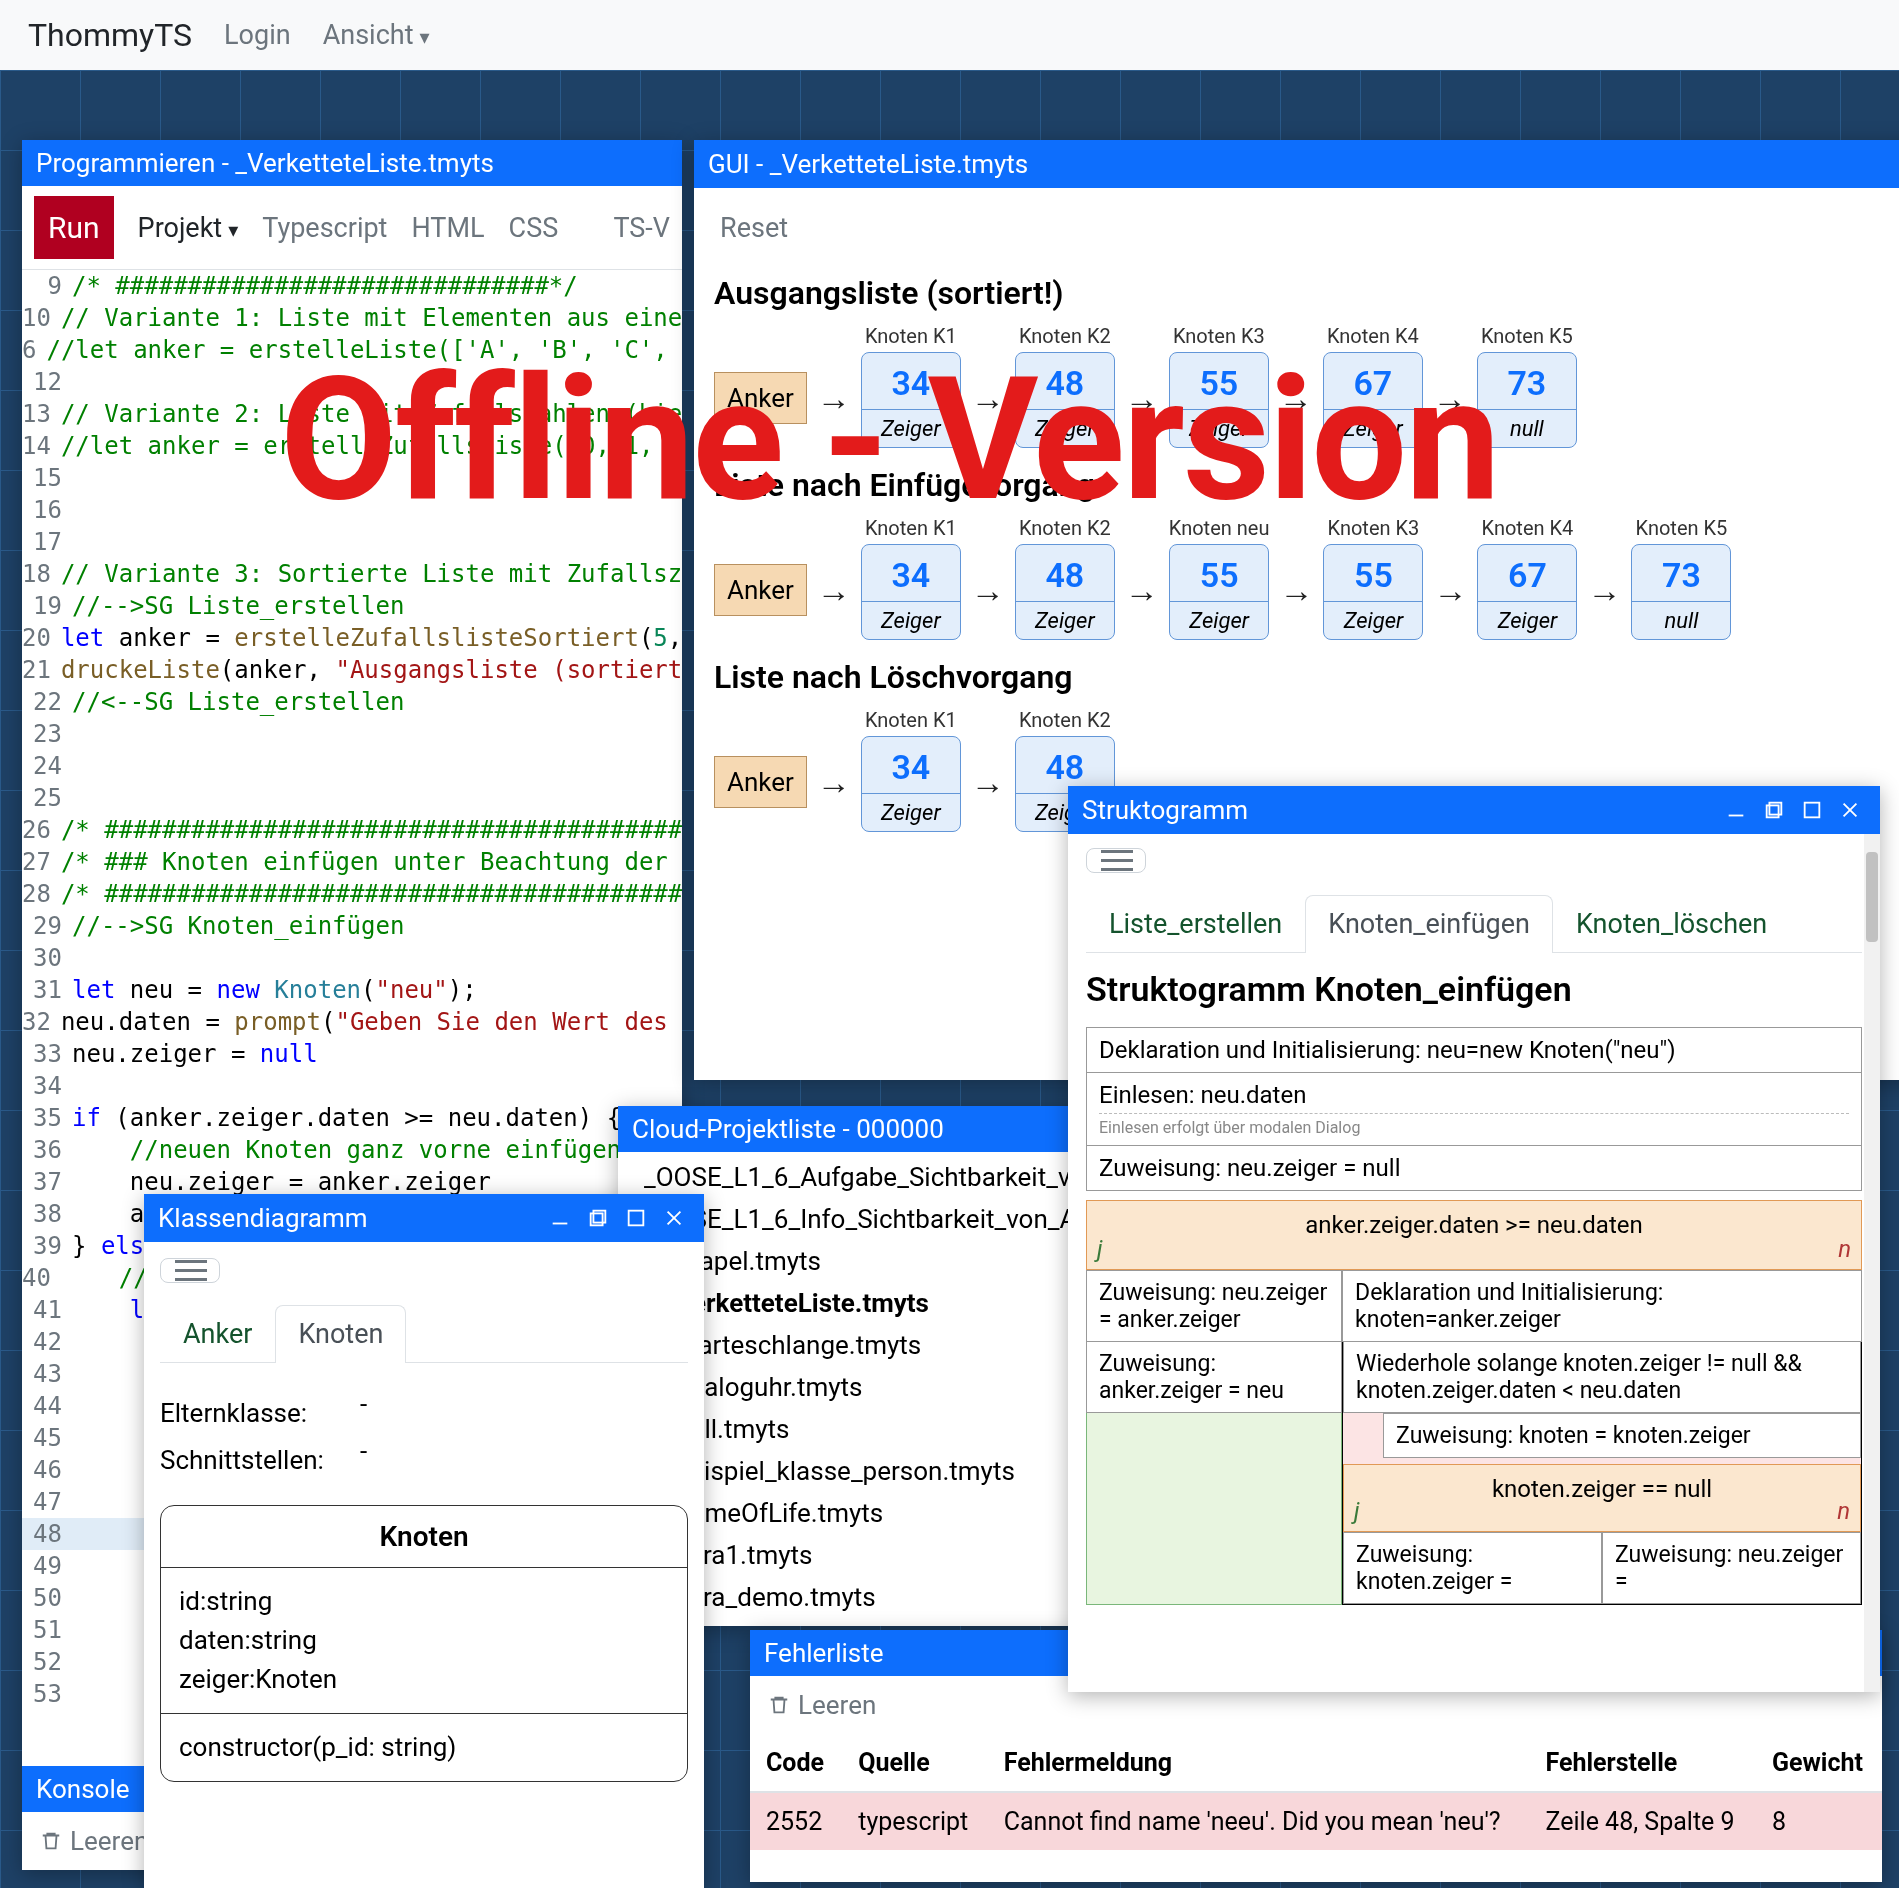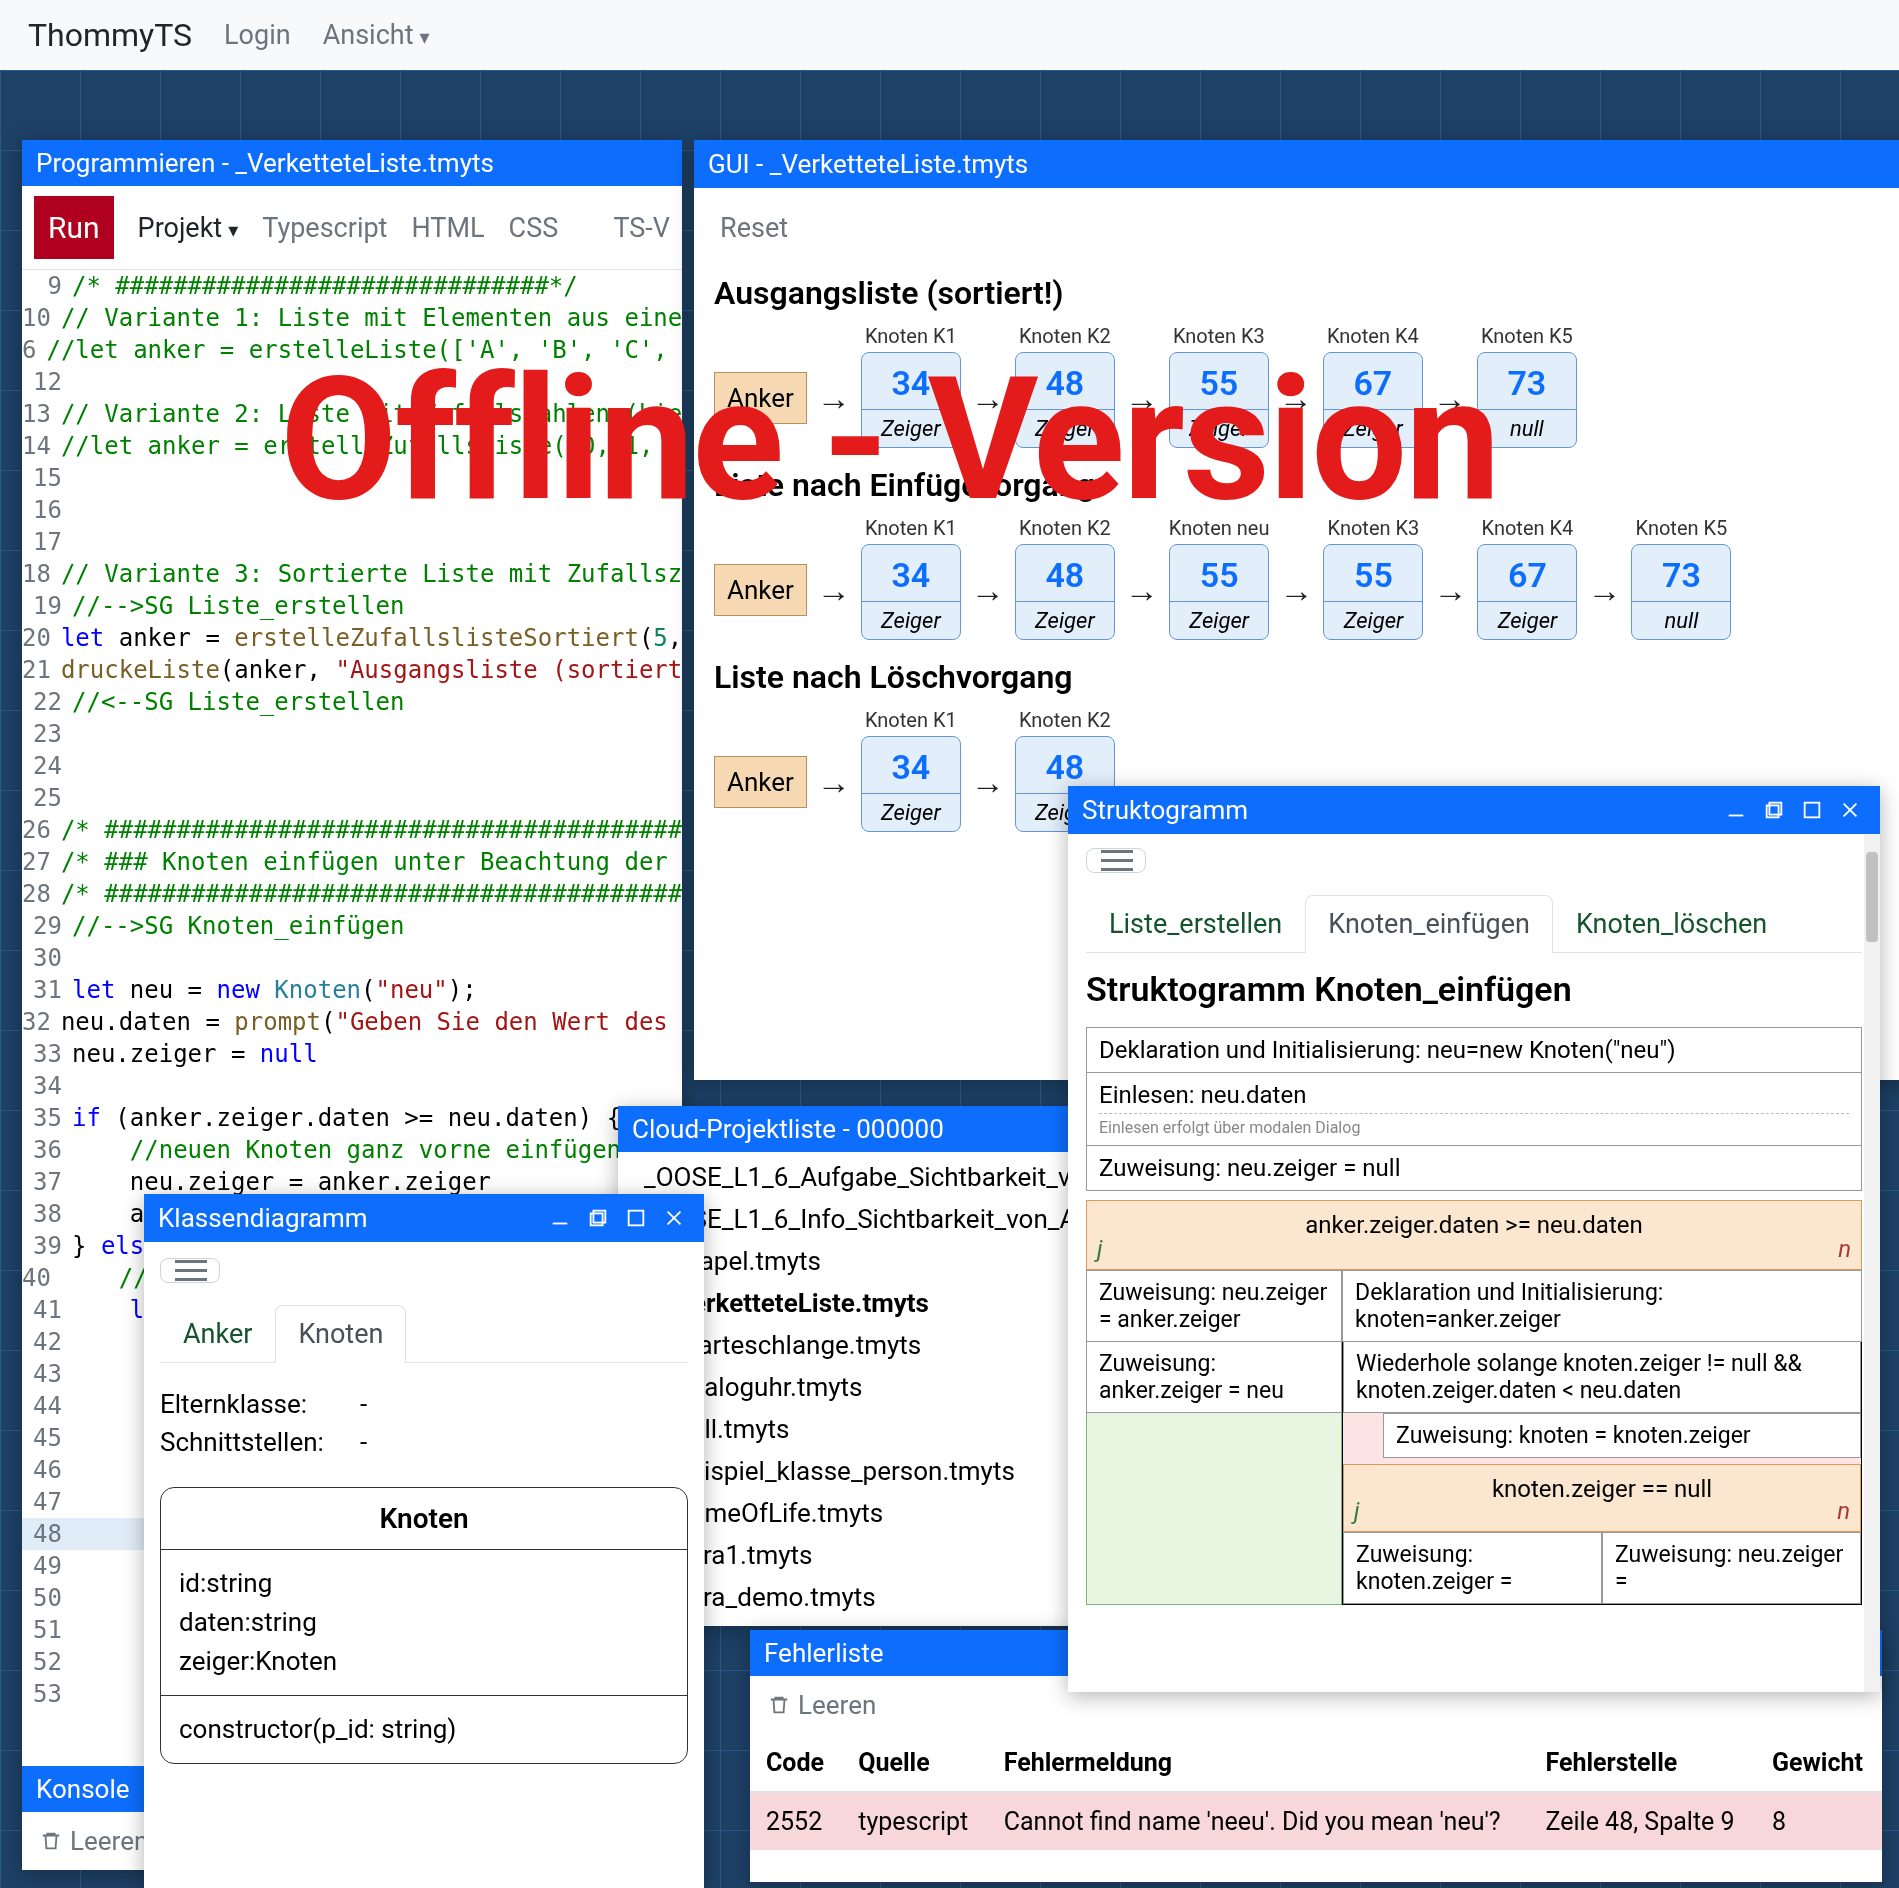--- a/index.html
+++ b/index.html
@@ -62,21 +62,21 @@
 
 .win-klass { top: 1194px; left: 144px; width: 560px; height: 694px; z-index: 5; }
 .klass-body { flex: 1; background: #fff; padding: 16px; overflow: hidden; }
 .burger { border: 1px solid #ced4da; border-radius: 8px; padding: 10px 14px; width: 60px; cursor: pointer; }
 .burger-lines { display: block; width: 32px; height: 3px; background: #6c757d; box-shadow: 0 9px 0 #6c757d, 0 -9px 0 #6c757d; }
 .tabs { display: flex; margin-top: 22px; border-bottom: 1px solid #dee2e6; }
 .tab { padding: 12px 22px; font-size: 27px; color: #14532d; cursor: pointer; border: 1px solid transparent; border-bottom: none; border-radius: 8px 8px 0 0; }
 .tab.active { color: #495057; border-color: #dee2e6; background: #fff; margin-bottom: -1px; }
 .klass-info { margin-top: 26px; font-size: 26px; }
 .klass-row { display: flex; margin-bottom: 8px; }
-.klass-row .lbl { width: 200px; }
+.klass-row .lbl { width: 200px; margin-top: 9px; }
 .klass-uml { margin-top: 30px; border: 1px solid #333; border-radius: 14px; }
 .klass-uml-title { text-align: center; font-weight: 600; font-size: 28px; padding: 14px; border-bottom: 1px solid #333; }
 .klass-uml-sec { padding: 14px 18px; border-bottom: 1px solid #333; font-size: 26px; line-height: 1.5; }
 .klass-uml-sec:last-child { border-bottom: none; }
 
 .win-struk { top: 786px; left: 1068px; width: 812px; height: 906px; z-index: 6; }
 .struk-body { flex: 1; background: #fff; padding: 14px 18px; overflow: hidden; position: relative; }
 .struk-h { font-size: 34px; font-weight: 600; margin: 16px 0 18px 0; }
 .sg-box { border: 1px solid #999; padding: 8px 12px; font-size: 24px; background: #fff; margin-bottom: -1px; }
 .sg-sub { color: #888; border-top: 1px dashed #bbb; font-size: 16px; padding-top: 4px; margin-top: 4px; }

